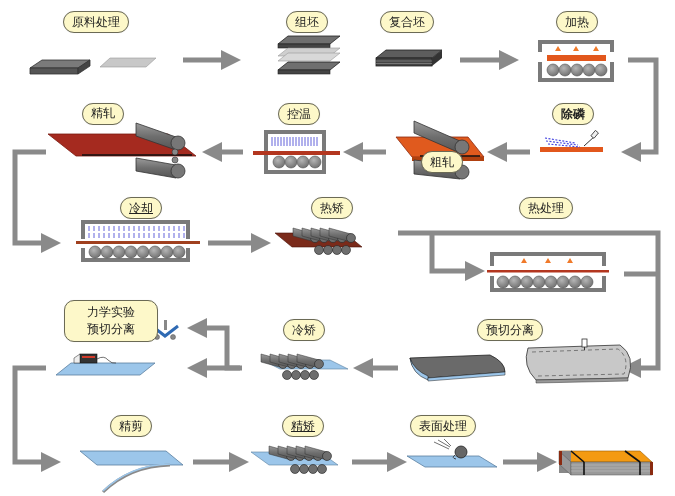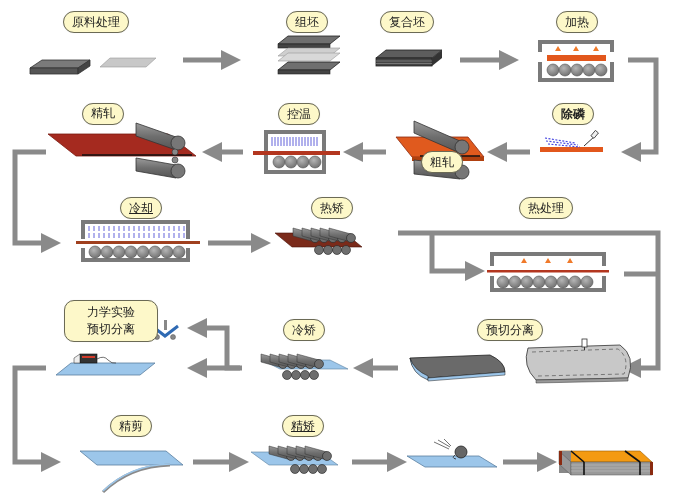--- a/index.html
+++ b/index.html
@@ -382,14 +382,15 @@
 <div class="lbl" style="left:311px;top:197px;">热矫</div>
 <div class="lbl" style="left:519px;top:197px;">热处理</div>
 <div class="lbl" style="left:477px;top:319px;">预切分离</div>
 <div class="lbl" style="left:283px;top:319px;">冷矫</div>
 <div class="lbl two" style="left:64px;top:300px;">
   <div>力学实验</div>
   <div>预切分离</div>
 </div>
 <div class="lbl" style="left:110px;top:415px;">精剪</div>
 <div class="lbl" style="left:282px;top:415px;text-decoration:underline;">精矫</div>
+<div class="lbl" style="left:410px;top:415px;">表面处理</div>
 
 </div>
 
 </body></html>

